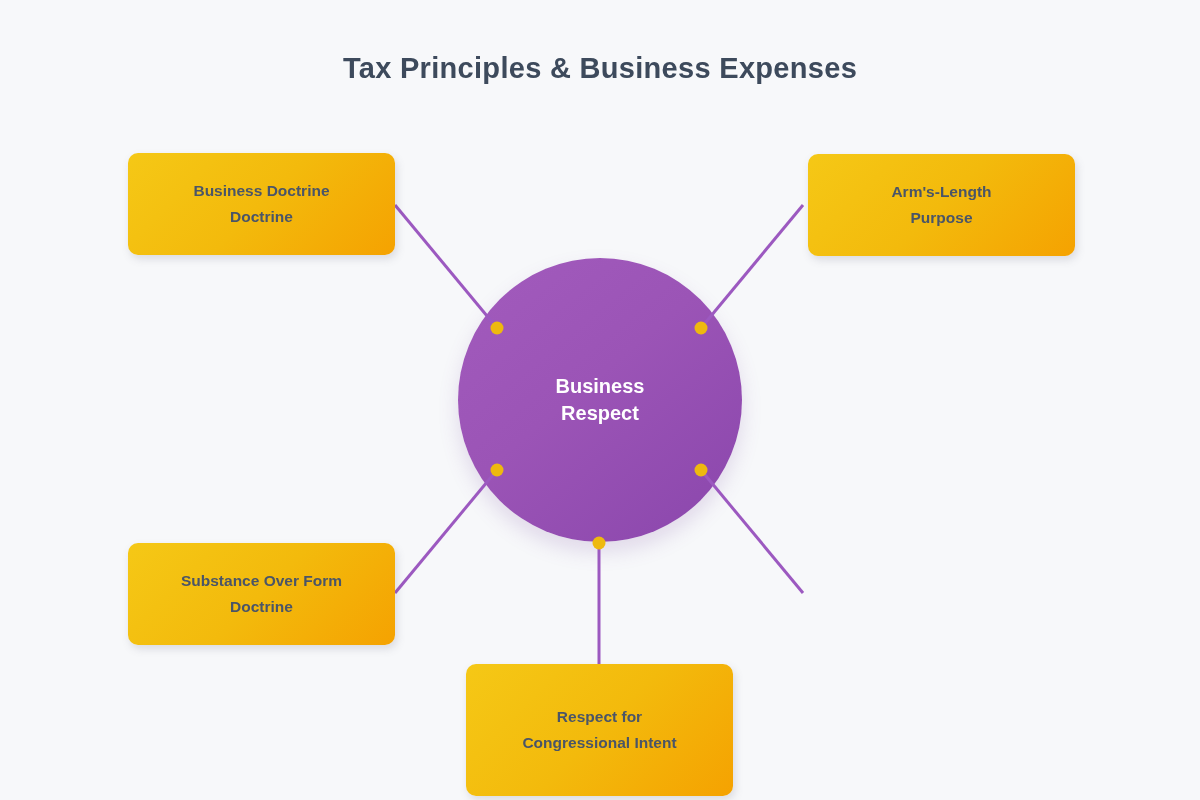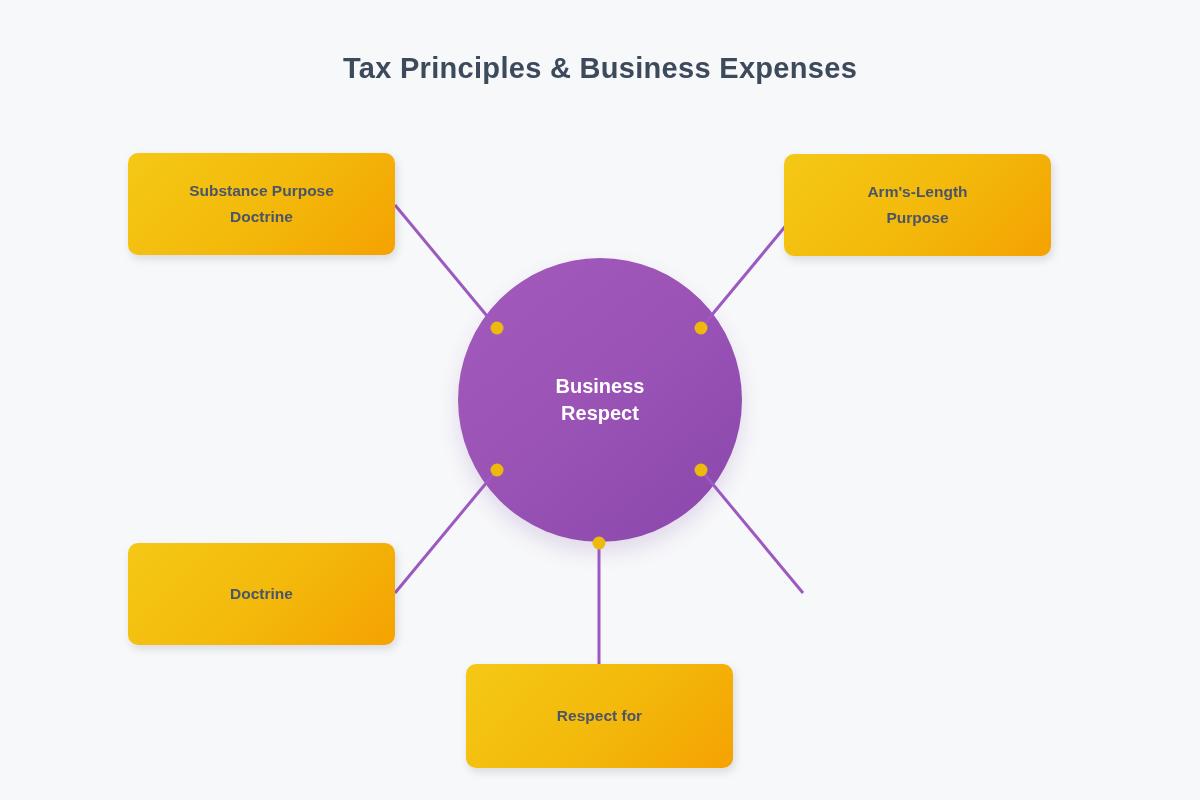--- a/index.html
+++ b/index.html
@@ -36,24 +36,24 @@
     align-items: center;
     text-align: center;
     color: #4a5568;
     font-size: 15.5px;
     font-weight: 700;
     line-height: 26px;
     z-index: 4;
   }
   .node span { display: block; }
   .node-1 { left: 128px; top: 153px; }
-  .node-2 { left: 784px; top: 154px; }
+  .node-2 { left: 808px; top: 154px; }
   .node-3 { left: 128px; top: 543px; }
   .node-4 { left: 803px; top: 543px; }
-  .node-5 { left: 466px; top: 664px; height: 104px; }
+  .node-5 { left: 466px; top: 664px; height: 132px; }
   .center-circle {
     position: absolute;
     left: 458px;
     top: 258px;
     width: 284px;
     height: 284px;
     border-radius: 50%;
     background: linear-gradient(140deg, #a25bbd 0%, #9b54b6 45%, #8a46ac 100%);
     box-shadow: 0 10px 20px rgba(120, 80, 160, 0.18);
     display: flex;
@@ -95,31 +95,33 @@
     <line x1="803" y1="593" x2="701" y2="470" stroke="#9c59c0" stroke-width="3"></line>
     <line x1="599" y1="664" x2="599" y2="543" stroke="#9c59c0" stroke-width="3"></line>
     <circle cx="497" cy="328" r="6.5" fill="#eeb90f"></circle>
     <circle cx="701" cy="328" r="6.5" fill="#eeb90f"></circle>
     <circle cx="497" cy="470" r="6.5" fill="#eeb90f"></circle>
     <circle cx="701" cy="470" r="6.5" fill="#eeb90f"></circle>
     <circle cx="599" cy="543" r="6.5" fill="#eeb90f"></circle>
   </svg>
 
   <div class="node node-1">
-    <span>Substance Purpose</span>
+    <span>Business Doctrine</span>
     <span>Doctrine</span>
   </div>
 
   <div class="node node-2">
     <span>Arm's-Length</span>
     <span>Purpose</span>
   </div>
 
   <div class="node node-3">
+    <span>Substance Over Form</span>
     <span>Doctrine</span>
   </div>
 
 
   <div class="node node-5">
     <span>Respect for</span>
+    <span>Congressional Intent</span>
   </div>
 
 </div>
 
 </body></html>

